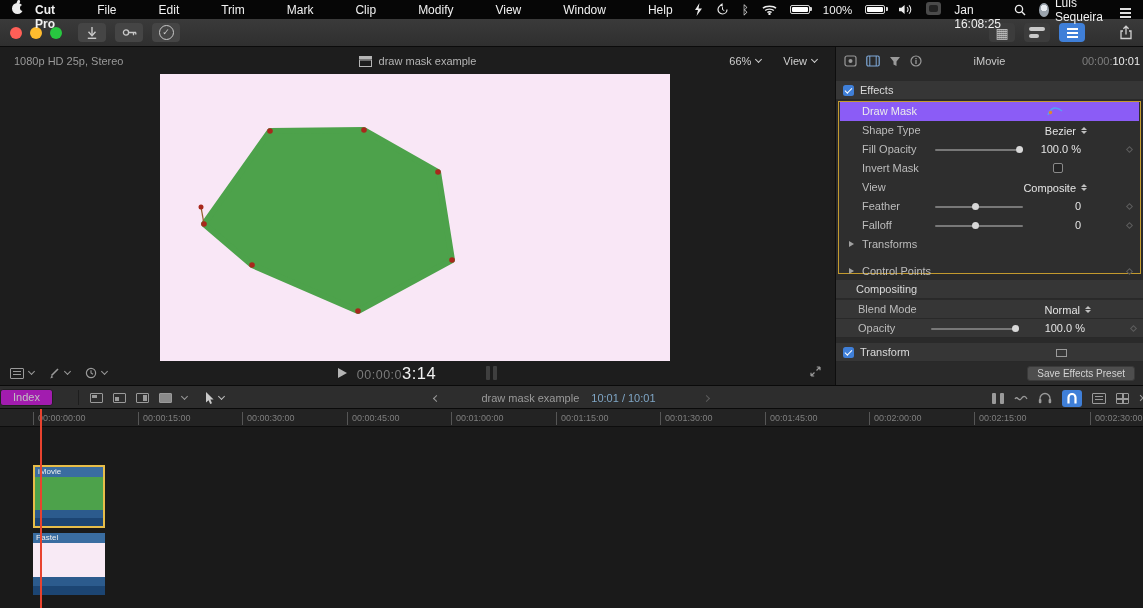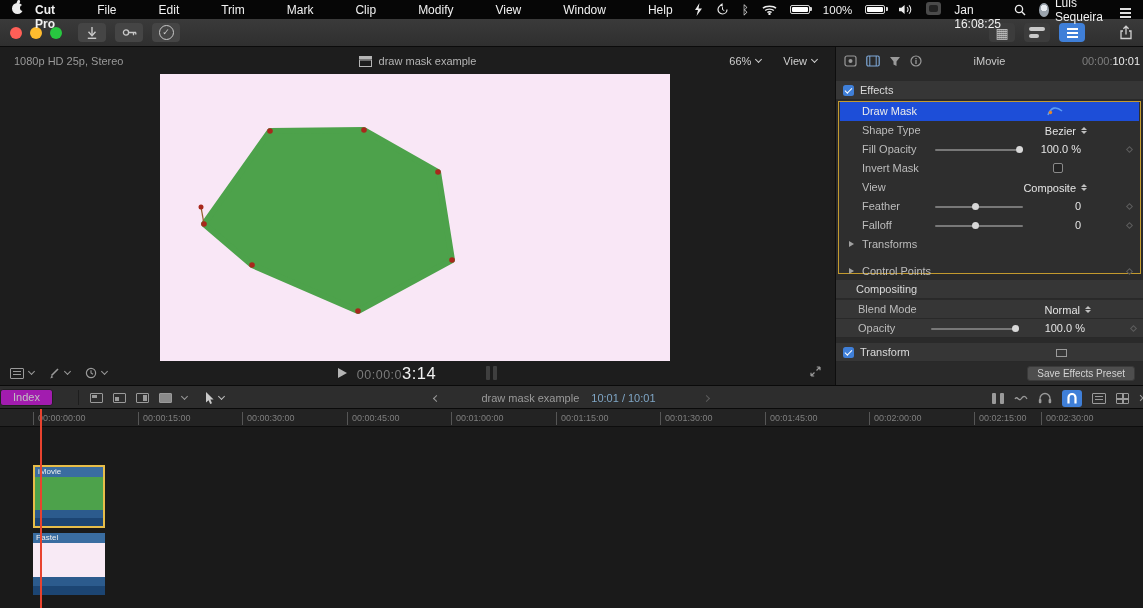--- a/index.html
+++ b/index.html
@@ -74,21 +74,21 @@
 .insp-tc{position:absolute;right:3px;top:0;line-height:28px;}
 .insp-tc .dim{color:#7e7e7e;}
 .insp-tc .bright{color:#ececec;}
 .insp-row{position:absolute;left:0;right:0;height:19px;}
 .band{background:#363636;border-bottom:1px solid #292929;}
 .row-label{position:absolute;left:22px;top:0;line-height:19px;color:#bcbcbc;white-space:nowrap;}
 .row-label.sect{color:#dadada;left:24px;}
 .row-cb{position:absolute;left:7px;top:4px;}
 .mask-group{position:absolute;left:2px;right:2px;top:54px;height:173px;border:1.5px solid var(--selection_gold,#c9a032);background:#2e2e2e;}
 .g-row{position:absolute;left:1px;right:1px;height:19px;}
-.g-row.sel{background:#1d4ed8;}
+.g-row.sel{background:#8b5cf6;}
 .popup{position:absolute;right:52px;top:0;height:19px;display:flex;align-items:center;color:#e4e4e4;}
 .slider{position:absolute;left:95px;top:9px;width:88px;height:2px;background:#787878;border-radius:1px;}
 .knob{position:absolute;top:-3px;left:calc(100% - 4px);width:7px;height:7px;border-radius:50%;background:#d8d8d8;}
 .slider-val{position:absolute;right:58px;top:0;line-height:19px;width:62px;text-align:right;color:#e4e4e4;}
 .kf{position:absolute;right:7px;top:7px;width:5px;height:5px;border:1px solid #5c5c5c;transform:rotate(45deg);}
 .ctl-right{position:absolute;right:76px;top:4px;}
 .rect-outline{width:11px;height:8px;border:1px solid #9a9a9a;display:inline-block;}
 .save-btn{position:absolute;right:8px;top:319px;height:15px;padding:0 9px;background:#4e4e4e;border:1px solid #3a3a3a;border-radius:3px;font-size:10px;line-height:13px;color:#d2d2d2;}
 
 
@@ -490,21 +490,21 @@
   <span class="tick-label" style="left:33px;">00:00:00:00</span>
   <span class="tick-label" style="left:138px;">00:00:15:00</span>
   <span class="tick-label" style="left:242px;">00:00:30:00</span>
   <span class="tick-label" style="left:347px;">00:00:45:00</span>
   <span class="tick-label" style="left:451px;">00:01:00:00</span>
   <span class="tick-label" style="left:556px;">00:01:15:00</span>
   <span class="tick-label" style="left:660px;">00:01:30:00</span>
   <span class="tick-label" style="left:765px;">00:01:45:00</span>
   <span class="tick-label" style="left:869px;">00:02:00:00</span>
   <span class="tick-label" style="left:974px;">00:02:15:00</span>
-  <span class="tick-label" style="left:1041px;text-align:center;">00:02:30:00</span>
+  <span class="tick-label" style="left:1090px;text-align:center;">00:02:30:00</span>
 </div>
 
 <div class="tracks">
   <div class="clip clip-imovie">
     <div class="clip-name">iMovie</div>
     <div class="clip-video"></div>
     <div class="clip-audio"></div>
   </div>
   <div class="clip clip-pastel">
     <div class="clip-name">Pastel</div>

